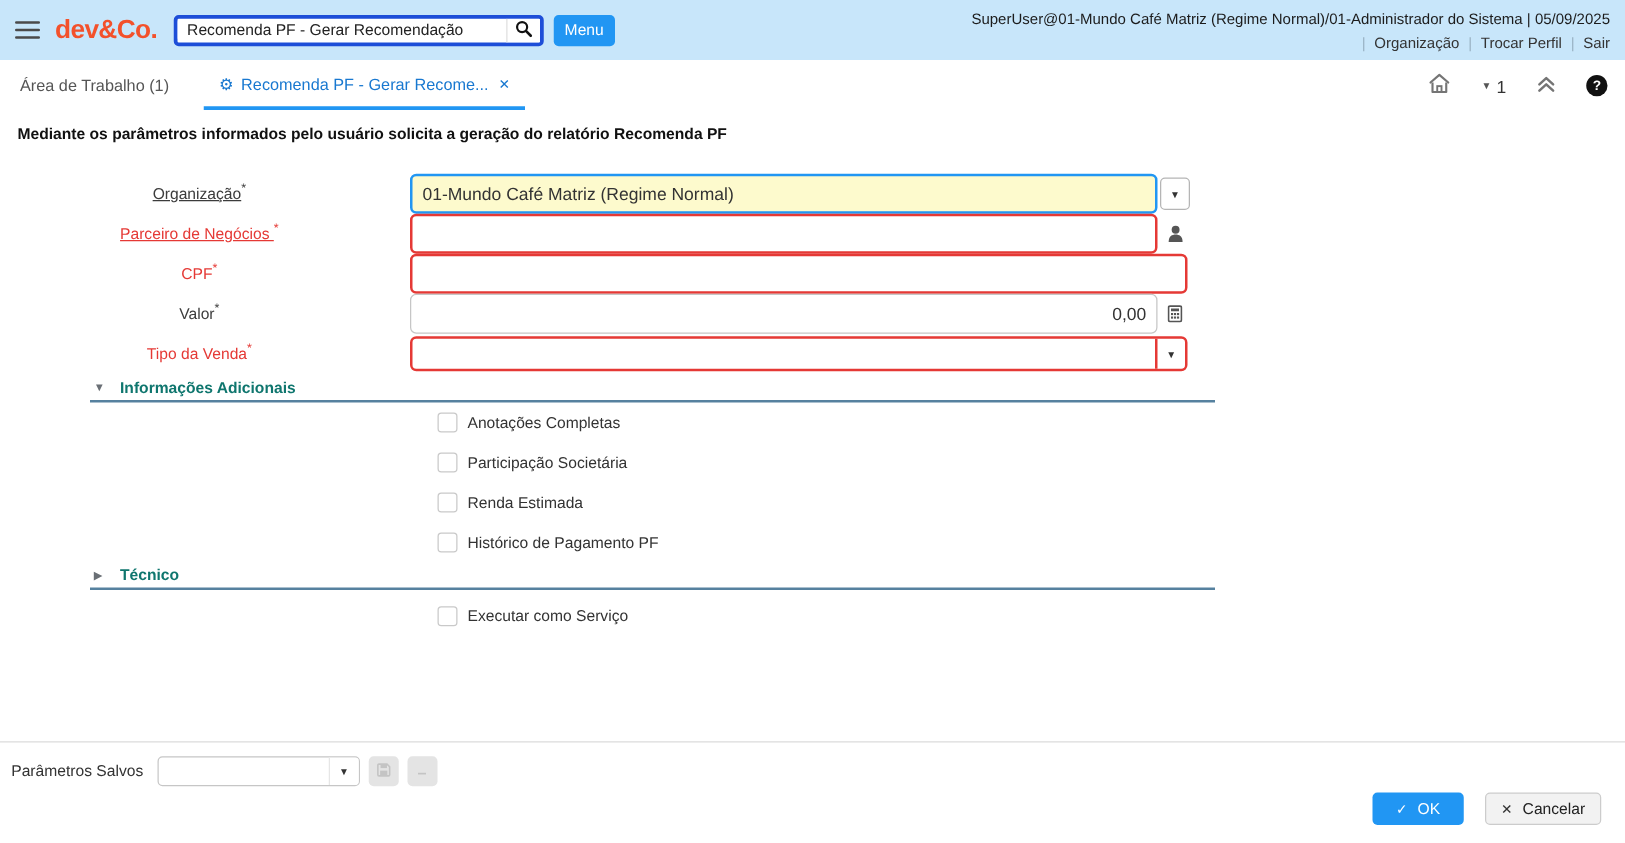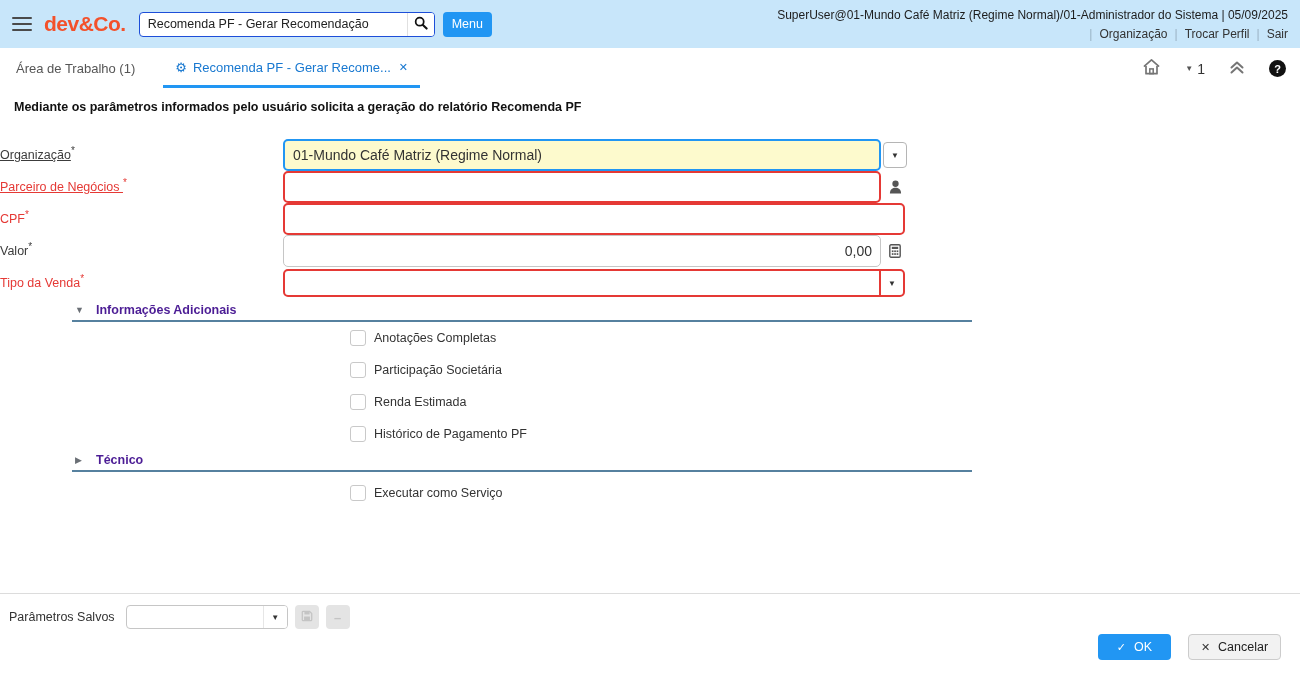--- a/index.html
+++ b/index.html
@@ -19,21 +19,21 @@
     background: #c8e6fa;
     display: flex;
     align-items: center;
     padding: 0 12px;
   }
   .hamburger { width: 20px; display:flex; flex-direction:column; gap:3.5px; cursor:pointer; }
   .hamburger span { display:block; height:2.5px; background:#4a4a4a; border-radius:1px; }
   .logo { color:#f3512b; font-weight:bold; font-size:21px; margin:0 13px 0 12px; letter-spacing:-0.5px; }
   .search-wrap {
     display:flex; align-items:center; background:#fff;
-    border:1px solid #1d4ed8; border-radius:4px; height:25px; width:296px; overflow:hidden;
+    border:3px solid #1d4ed8; border-radius:4px; height:25px; width:296px; overflow:hidden;
   }
   .search-input { border:none; outline:none; flex:1; font-size:12.5px; padding:0 8px; color:#222; font-family:inherit; }
   .search-btn { width:27px; height:100%; border:none; border-left:1px solid #e0e0e0; background:#fff; display:flex; align-items:center; justify-content:center; cursor:pointer; }
   .menu-btn { margin-left:8px; background:#2196f3; color:#fff; border:none; border-radius:4px; height:25px; padding:0 9px; font-size:12.5px; cursor:pointer; font-family:inherit; }
   .topbar-right { margin-left:auto; text-align:right; font-size:12px; color:#1c1c1c; line-height:1; }
   .topbar-right .line1 { margin-bottom:7px; }
   .topbar-right .line2 { display:flex; justify-content:flex-end; align-items:center; }
   .toplink { color:#333; cursor:pointer; }
   .pipe { color:#9ab3c4; margin:0 7px; }
 
@@ -52,21 +52,21 @@
   .help-btn {
     width:17px; height:17px; border-radius:50%; background:#111; color:#fff;
     font-size:11px; font-weight:bold; display:flex; align-items:center; justify-content:center; cursor:pointer;
   }
   .icon-btn { background:none; border:none; cursor:pointer; display:flex; align-items:center; padding:0; }
 
   
   .page-desc { margin:11px 0 0 14px; font-weight:bold; font-size:12.5px; color:#111; }
   .form-area { margin-top:28px; }
   .frow { display:flex; align-items:center; height:26px; margin-bottom:6px; }
-  .flabel { width:283px; text-align:left; padding-right:9px; font-size:12.5px; color:#3c3c3c; white-space:nowrap; }
+  .flabel { width:328px; text-align:center; padding-right:9px; font-size:12.5px; color:#3c3c3c; white-space:nowrap; }
   .flabel .lbl-link { text-decoration:underline; cursor:pointer; }
   .flabel.red, .flabel.red .lbl-link { color:#e53935; }
   .req { font-size:10px; vertical-align:super; line-height:0; }
   .inp { height:32px; border-radius:5px; font-size:14px; padding:0 8px; outline:none; font-family:inherit; color:#333; }
   .inp-org { width:598px; background:#fdfacd; border:2px solid #2196f3; }
   .dd-btn {
     width:24px; height:26px; margin-left:2px; background:#fff; border:1px solid #b5b5b5;
     border-radius:4px; display:flex; align-items:center; justify-content:center; cursor:pointer;
   }
   .dd-btn .caret { font-size:8px; color:#333; }
@@ -78,21 +78,21 @@
     width:622px; height:28px; border:2px solid #e53935; border-radius:5px;
     display:flex; align-items:center; background:#fff; cursor:pointer;
   }
   .tipo-arrow { margin-left:auto; width:24px; height:100%; border-left:2px solid #e53935; display:flex; align-items:center; justify-content:center; }
   .tipo-arrow .caret { font-size:8px; color:#333; }
 
   
   .section { margin-left:72px; width:900px; }
   .sec-head { display:flex; align-items:center; height:16px; cursor:pointer; }
   .sec-tri { color:#6a6f75; font-size:9px; width:14px; margin-left:3px; }
-  .sec-title { color:#4c1d95; font-weight:bold; font-size:12.5px; margin-left:7px; }
+  .sec-title { color:#0f766e; font-weight:bold; font-size:12.5px; margin-left:7px; }
   .sec-line { height:2px; background:#56819f; margin-top:2px; }
   .cb-row { display:flex; align-items:center; height:32px; margin-left:278px; }
   .cb { width:16px; height:16px; border:1px solid #c9c9c9; border-radius:3px; background:#fff; margin-right:8px; cursor:pointer; flex:none; }
   .cb-label { font-size:12.5px; color:#333; }
   .section + .section { margin-top:2px; }
 
   
   .footer-sep { position:absolute; left:0; right:0; top:593px; border-top:1px solid #dcdcdc; }
   .params-row { position:absolute; left:9px; top:605px; display:flex; align-items:center; }
   .params-label { font-size:12.5px; color:#333; margin-right:11px; }

